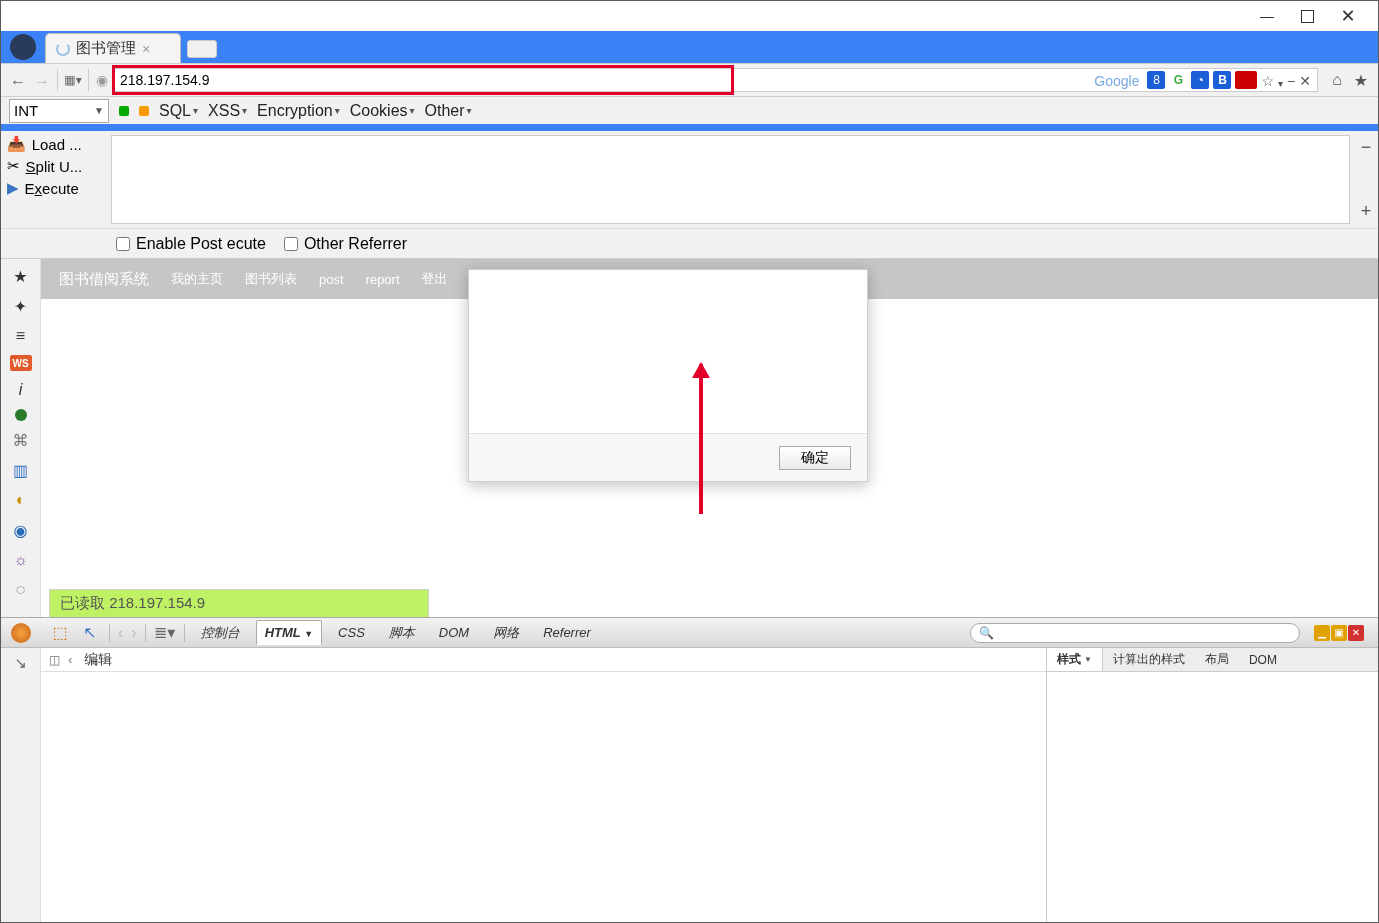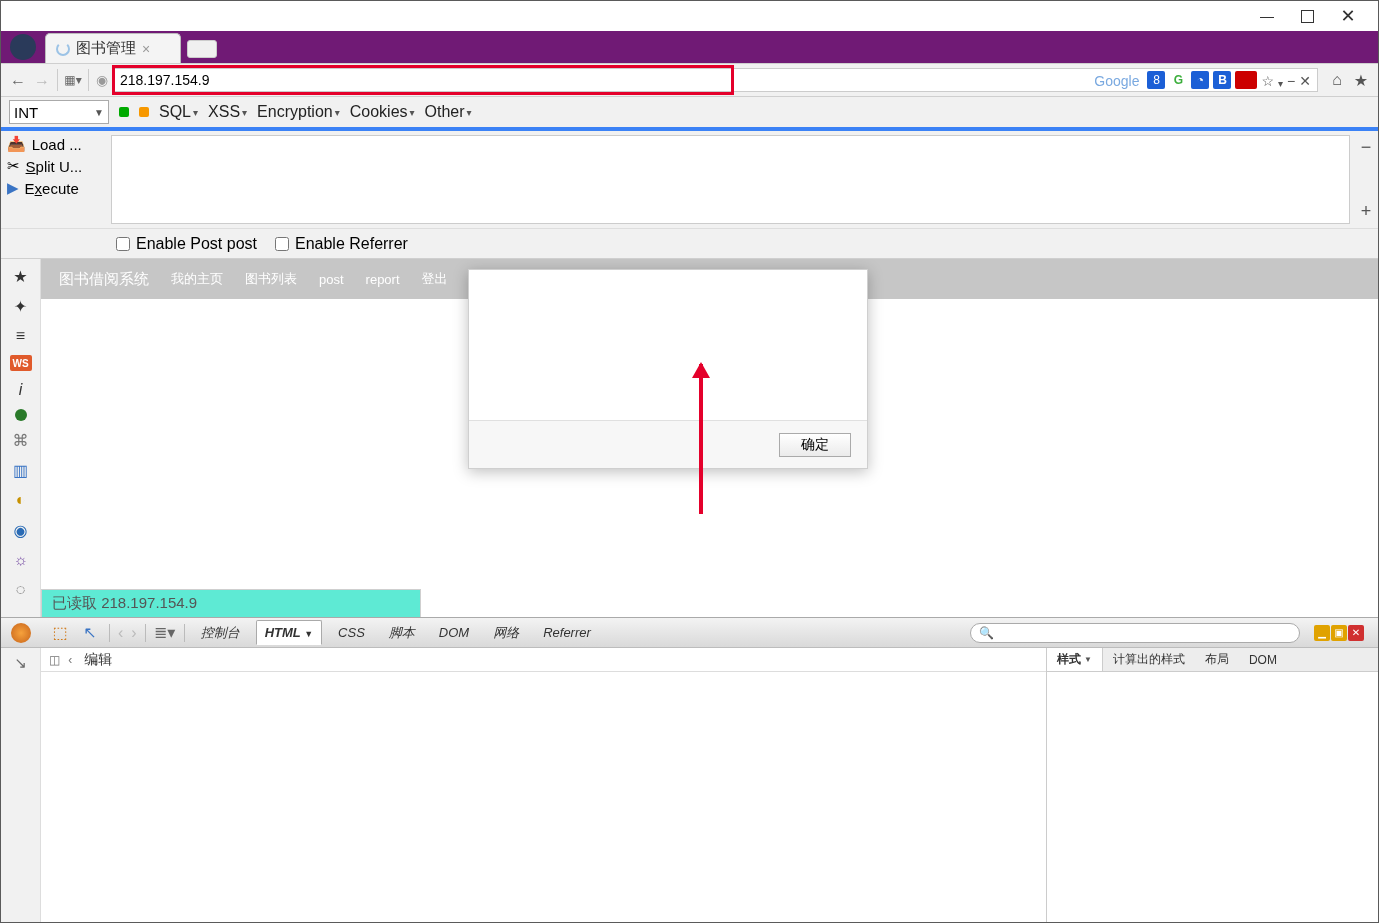--- a/index.html
+++ b/index.html
@@ -8,21 +8,21 @@
 
 .window { width:1379px; height:923px; border:1px solid #5a5a5a; display:flex; flex-direction:column; }
 .titlebar { height:30px; background:#fff; display:flex; align-items:center; }
 .titlebar .left-spacer{flex:1}
 .win-ctrl { display:flex; gap:20px; margin-right:16px; }
 .win-btn  { width:28px; height:28px; display:flex; align-items:center; justify-content:center; font-size:14px; color:#333; cursor:pointer;}
 .win-btn.max { border:1.5px solid #333; width:13px; height:13px; box-sizing:border-box; margin-top:8px;}
 .win-btn.close { font-size:18px;}
 
 
-.tabstrip{ height:32px; background:#701a75; display:flex; align-items:flex-end; }
+.tabstrip{ height:32px; background:#3b82f6; display:flex; align-items:flex-end; }
 .app-icon{ width:44px; height:32px; display:flex; align-items:center; justify-content:center;}
 .app-icon span{ width:26px;height:26px;border-radius:50%;background:#2a3a5a;display:inline-block;}
 .tab{ height:30px; background:#f4f4f4; border:1px solid #bcbcbc; border-bottom:none; border-top-left-radius:5px;border-top-right-radius:5px;display:flex;align-items:center;padding:0 30px 0 10px;font-size:15px;color:#333;gap:6px;}
 .tab .x{ color:#9a9a9a; font-size:14px;}
 .tab-spin{ width:14px;height:14px;border:2px solid #9cc3e6;border-top-color:transparent;border-radius:50%;}
 .new-tab{width:30px;height:18px;background:#f0f0f0;border:1px solid #ccc;border-radius:3px;margin-left:6px;margin-bottom:5px;}
 
 
 .navbar{ height:34px; background:#f1f1f1; border-top:1px solid #cfcfcf; border-bottom:1px solid #cfcfcf; display:flex; align-items:center; gap:2px; padding:0 6px;}
 .nav-btn{ width:22px; height:22px; display:flex; align-items:center; justify-content:center; color:#666; font-size:16px; cursor:pointer;}
@@ -38,21 +38,21 @@
 .ic-grn{ color:#3cae3c; background:transparent; font-weight:bold;}
 .ic-cc{ background:#1b5fd6;}
 .ic-b{ background:#1b5fd6; font-weight:bold;}
 .ic-red{ background:#c00; width:22px;}
 .star-dd{ color:#555; font-size:14px;}
 .dash{color:#555;}
 .nav-home{ font-size:16px; color:#555;}
 .nav-star{ font-size:16px; color:#555;}
 
 
-.hackbar{ height:34px; background:#f1f1f1; display:flex; align-items:center; gap:10px; padding:0 8px; border-bottom:4px solid #3b82f6;}
+.hackbar{ height:34px; background:#f1f1f1; display:flex; align-items:center; gap:10px; padding:0 8px; border-bottom:7px solid #3b82f6;}
 .int-sel{ height:24px; width:100px; border:1px solid #aaa; background:#fff; font-size:15px; padding:0 4px; display:flex; align-items:center; justify-content:space-between;}
 .int-sel .dd{color:#555;font-size:10px;}
 .sq-green{width:10px;height:10px;background:#0a0;border-radius:2px;}
 .sq-orange{width:10px;height:10px;background:#f79800;border-radius:2px;}
 .hb-item{ font-size:16px; color:#222; display:flex; align-items:center; gap:2px;}
 .dd-tri{ font-size:10px; color:#555;}
 
 
 .hb-body{ height:98px; background:#f1f1f1; display:flex; border-bottom:1px solid #ddd;}
 .hb-btncol{ width:110px; display:flex; flex-direction:column; gap:4px; padding:4px 6px; font-size:15px;}
@@ -78,30 +78,30 @@
 
 .webpage{ flex:1; position:relative; background:#fff;}
 .page-nav{height:40px;background:#c6c6c6;display:flex;align-items:center;gap:22px;padding-left:18px;color:#fff;font-size:14px;}
 .page-nav .brand{font-size:15px;}
 .page-nav a{color:#fff;text-decoration:none;font-size:13px;}
 .content-box{ margin:20px 140px 0 150px; height:44px; background:#f2f9ef; display:flex; align-items:center; padding:0 16px; color:#888; font-size:14px;}
 
 
 .alert{ position:absolute; left:427px; top:10px; width:400px; background:#fff; border:1px solid #cfcfcf; box-shadow:0 3px 14px rgba(0,0,0,.25);}
 .alert-body{ height:150px; }
-.alert-foot{ border-top:1px solid #e0e0e0; background:#f7f7f7; height:48px; display:flex; justify-content:flex-end; align-items:center; padding-right:16px;}
+.alert-foot{ border-top:1px solid #e0e0e0; background:#f7f7f7; height:48px; display:flex; justify-content:flex-end; align-items:center; padding-right:16px;margin-top:13px;}
 .alert-foot button{ width:72px; height:24px; background:linear-gradient(#fff,#ebebeb); border:1px solid #aaa; font-size:14px; cursor:pointer;}
 
 
 .arrow{ position:absolute; left:658px; top:105px; width:4px; height:150px; background:#e4002b;}
 .arrow::before{ content:""; position:absolute; left:-7px; top:-2px; border-left:9px solid transparent;border-right:9px solid transparent;border-bottom:16px solid #e4002b;}
 .caption{ position:absolute; left:460px; top:255px; color:#e4002b; font-size:18px; white-space:nowrap;}
 
 
-.status-tab{ position:absolute; left:0; bottom:0; height:28px; width:380px; background:#5eead4; border:1px solid #cfcfcf; border-bottom:none; display:flex; align-items:center; padding:0 10px; color:#555; font-size:15px;}
+.status-tab{ position:absolute; left:8px; bottom:0; height:28px; width:380px; background:#bef264; border:1px solid #cfcfcf; border-bottom:none; display:flex; align-items:center; padding:0 10px; color:#555; font-size:15px;}
 
 
 .firebug{ height:305px; border-top:1px solid #aaa; display:flex; flex-direction:column;}
 .fb-top{ height:30px; background:linear-gradient(#f3f3f3,#d9d9d9); border-bottom:1px solid #bcbcbc; display:flex; align-items:center;}
 .fb-bug{ width:20px;height:20px; background:radial-gradient(circle,#f7a23c,#c7631a); border-radius:50%;}
 .fb-arrow{ color:#6a6a6a; font-size:15px;}
 .fb-topmain{ flex:1; display:flex; align-items:center; gap:8px; padding:0 8px;}
 .fb-ic { width:22px; text-align:center; color:#666; cursor:pointer;}
 .fb-navarrow{color:#bbb;font-size:16px;}
 .fb-sep{ width:1px;height:18px;background:#bbb;}
@@ -230,25 +230,25 @@
     </div>
     <div class="hb-area"></div>
     <div class="hb-zoom">
       <span>−</span>
       <span>+</span>
     </div>
   </div>
   <div class="hb-foot">
     <label>
         <input type="checkbox" style="">
-        <span>Enable Post post</span>
+        <span>Enable Post ecute</span>
       </label>
     <label>
         <input type="checkbox" style="">
-        <span>Enable Referrer</span>
+        <span>Other Referrer</span>
       </label>
   </div>
 
   <div class="pagearea">
     <div class="leftrail">
       <div class="rail-ic">★</div>
       <div class="rail-ic">✦</div>
       <div class="rail-ic">≡</div>
       <div class="rail-ic ws">WS</div>
       <div class="rail-ic">

